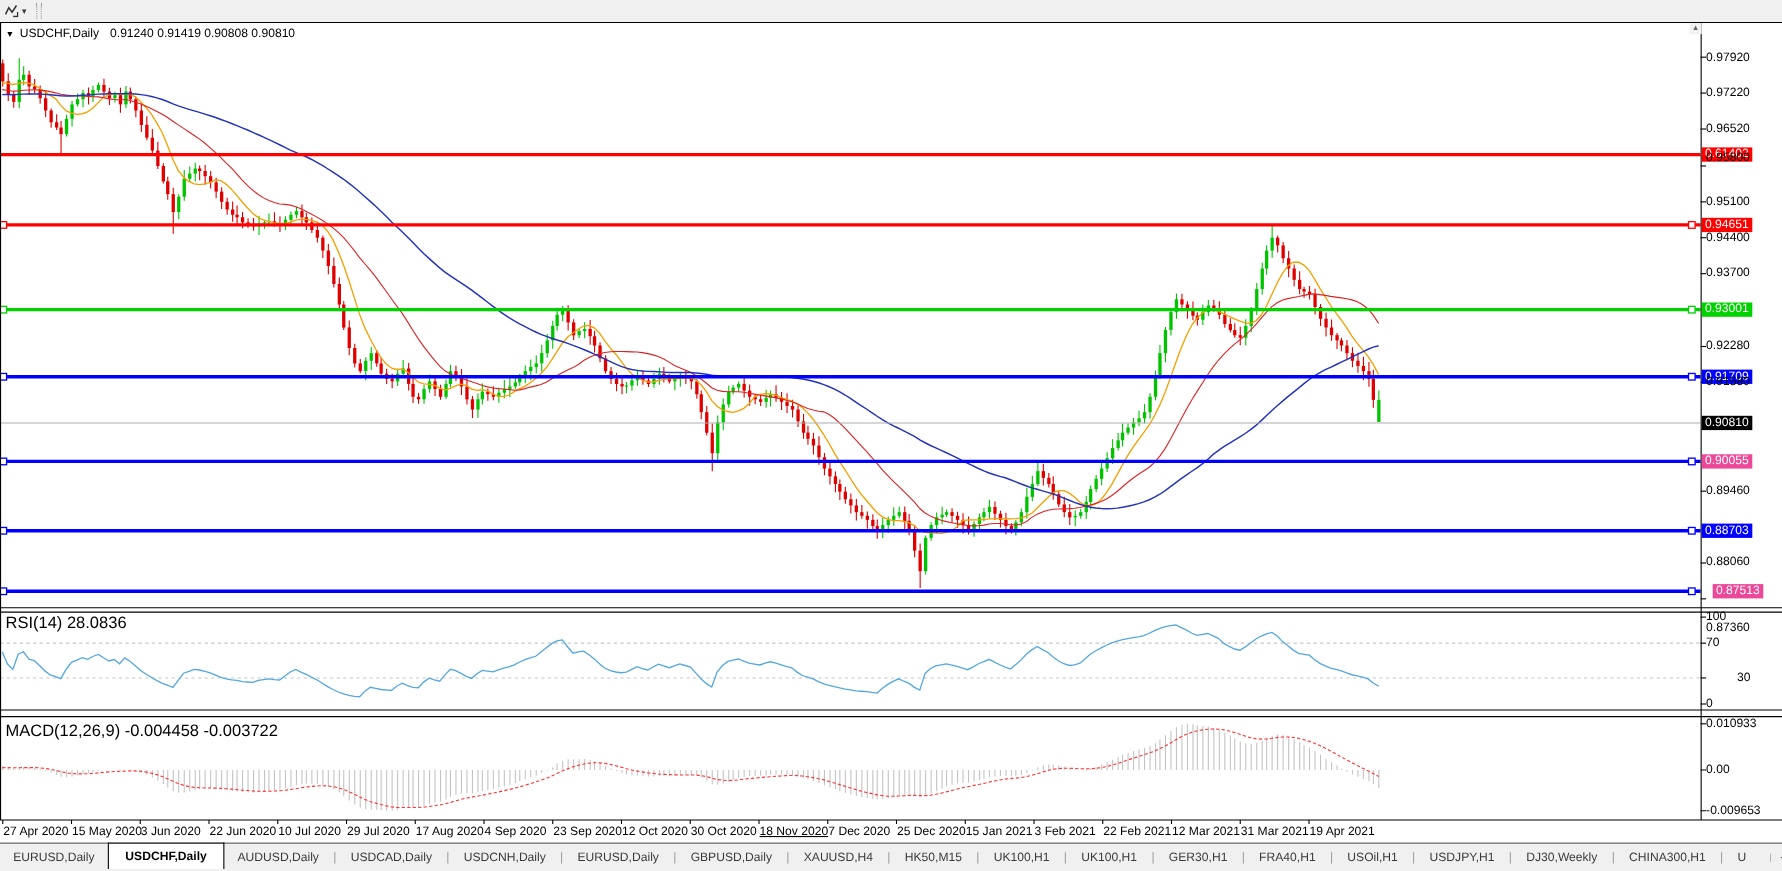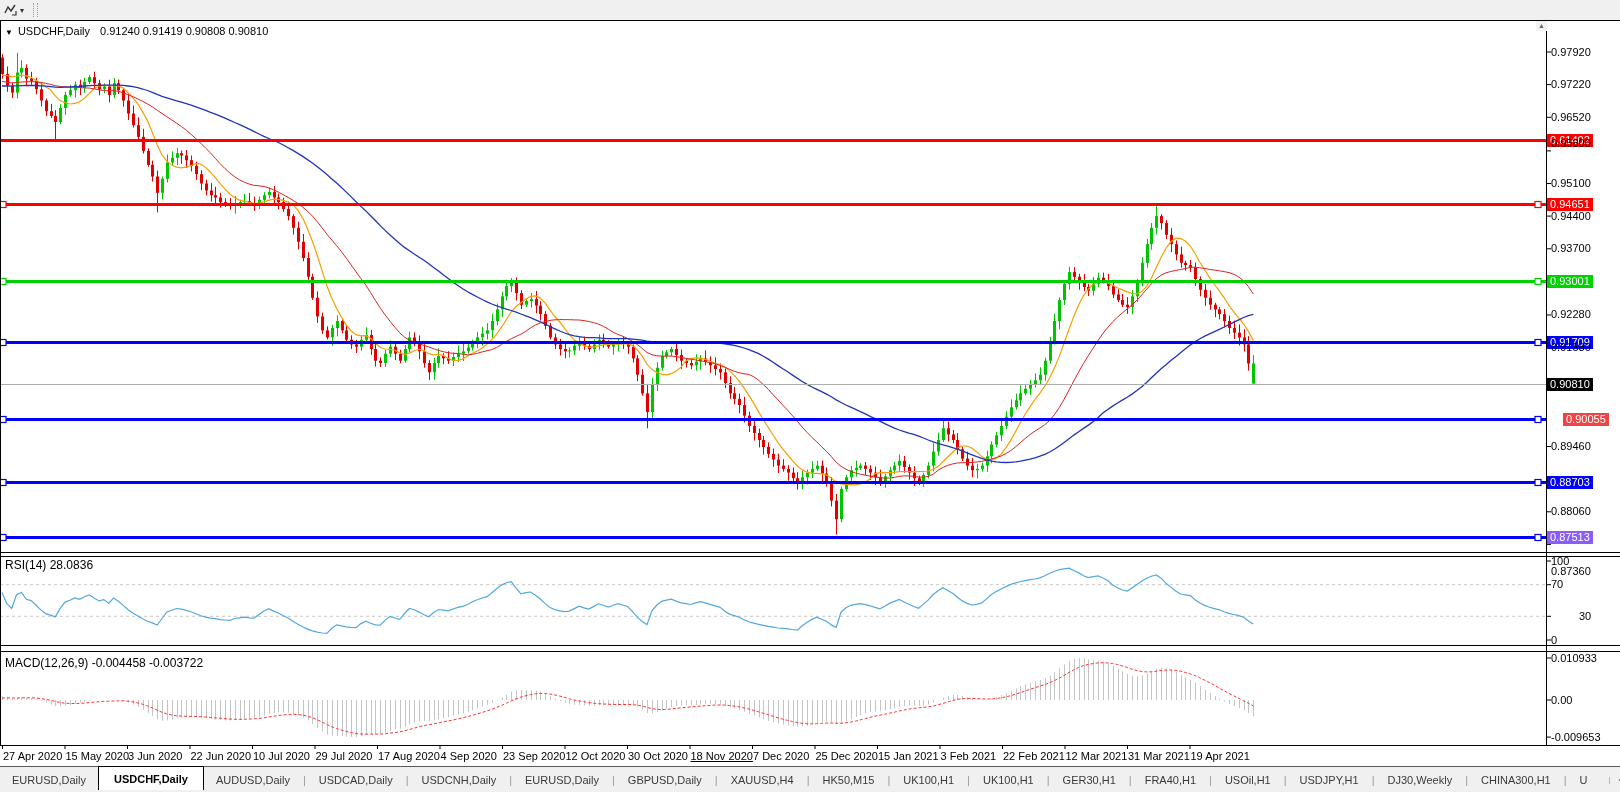--- a/index.html
+++ b/index.html
@@ -13,21 +13,21 @@
   .tf-group{display:flex;align-items:center;height:100%;}
   .tf-btn{padding:1px 8px;margin:0 1px;border:1px solid transparent;color:#333;cursor:default;}
   .tf-btn.active{background:#e6e6e6;border:1px solid #8e8e8e;}
   .tb-sep{width:1px;height:15px;background:#c4c4c4;margin:0 4px;}
   
   #overlay{position:absolute;left:0;top:0;width:1620px;height:792px;z-index:5;pointer-events:none;}
   #chart-svg{position:absolute;left:0;top:0;z-index:1;}
   .chart-header{position:absolute;left:5px;top:25px;font-size:11px;color:#000;white-space:nowrap;}
   .chart-header .collapse{font-size:8px;margin-right:5px;color:#000;}
   .chart-header .ohlc{margin-left:10px;}
-  .panel-lbl{position:absolute;left:5px;font-size:12px;color:#000;white-space:nowrap;}
+  .panel-lbl{position:absolute;left:5px;font-size:15px;color:#000;white-space:nowrap;}
   .tick-lbl{position:absolute;left:1551px;font-size:11px;color:#000;height:13px;line-height:13px;white-space:nowrap;}
   .lvl-lbl{position:absolute;left:1547px;font-size:11px;color:#fff;height:13px;line-height:13px;
     padding:0 3px;white-space:nowrap;}
   .date-lbl{position:absolute;top:750px;font-size:11px;color:#000;white-space:nowrap;}
   .scroll-up{position:absolute;left:1536px;top:21px;width:11px;height:10px;font-size:7px;line-height:10px;
     text-align:center;color:#666;background:#f2f2f2;z-index:6;}
   
   .tab-bar{position:absolute;left:0;top:766px;width:1620px;height:26px;background:#f0f0f0;
     border-top:1px solid #5a5a5a;display:flex;align-items:center;font-size:11px;color:#3a3a3a;z-index:10;box-sizing:border-box;}
   #tabs{display:flex;align-items:center;height:100%;justify-content:center;}
@@ -913,23 +913,23 @@
   <div class="chart-header">
     <span class="collapse">▼</span><span>USDCHF,Daily</span><span class="ohlc">0.91240 0.91419 0.90808 0.90810</span>
   </div>
   <div class="panel-lbl" style="top:558px">RSI(14) 28.0836</div>
   <div class="panel-lbl" style="top:656px">MACD(12,26,9) -0.004458 -0.003722</div>
   <div id="price-axis">
       <div class="lvl-lbl" style="top: 133.5px; background: rgb(255, 0, 0);">0.61402</div>
       <div class="lvl-lbl" style="top: 197.5px; background: rgb(255, 0, 0);">0.94651</div>
       <div class="lvl-lbl" style="top: 274.5px; background: rgb(0, 210, 0);">0.93001</div>
       <div class="lvl-lbl" style="top: 335.5px; background: rgb(0, 0, 255);">0.91709</div>
-      <div class="lvl-lbl" style="top: 412.5px; background: #ef4444; margin-left: 16px;">0.90055</div>
+      <div class="lvl-lbl" style="top: 412.5px; background: #ec4899;">0.90055</div>
       <div class="lvl-lbl" style="top: 475.5px; background: rgb(0, 0, 255);">0.88703</div>
-      <div class="lvl-lbl" style="top: 530.5px; background: #8b5cf6;">0.87513</div>
+      <div class="lvl-lbl" style="top: 530.5px; background: #ec4899; margin-left: 10px;">0.87513</div>
       <div class="lvl-lbl" style="top: 377.5px; background: rgb(0, 0, 0);">0.90810</div>
       <div class="tick-lbl" style="top: 45.5px;">0.97920</div>
       <div class="tick-lbl" style="top: 78.1402px;">0.97220</div>
       <div class="tick-lbl" style="top: 110.78px;">0.96520</div>
       <div class="tick-lbl" style="top: 137px;">0.95800</div>
       <div class="tick-lbl" style="top: 176.993px;">0.95100</div>
       <div class="tick-lbl" style="top: 209.633px;">0.94400</div>
       <div class="tick-lbl" style="top: 242.273px;">0.93700</div>
       <div class="tick-lbl" style="top: 308.486px;">0.92280</div>
       <div class="tick-lbl" style="top: 341.127px;">0.91580</div>

